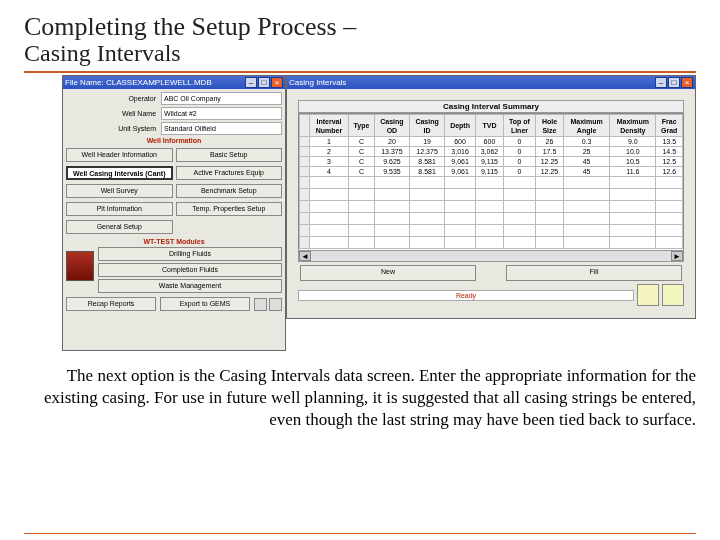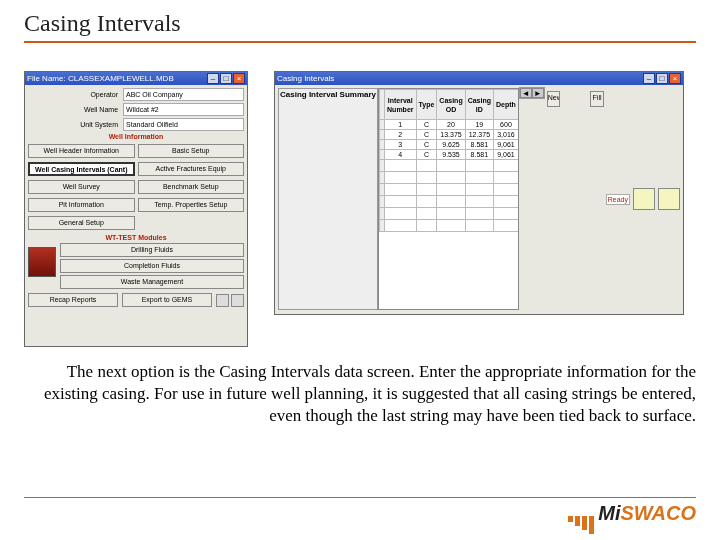--- a/index.html
+++ b/index.html
@@ -1,21 +1,21 @@
 <!DOCTYPE html>
 <html><head>
 <meta charset="utf-8">
 <style>
   * { box-sizing: border-box; margin: 0; padding: 0; }
   body { width: 720px; height: 540px; font-family: Georgia, serif; background: #fff; position: relative; }
   .slide { width: 100%; height: 100%; padding: 12px 24px 8px 24px; }
   .title { font-size: 26px; color: #222; font-weight: normal; }
   .subtitle { font-size: 24px; color: #222; font-weight: normal; margin-top: -2px; }
   .title-underline { border-bottom: 2px solid #c85a1c; margin-top: 4px; }
-  .screens { display: flex; gap: 26px; margin-top: 28px; }
+  .screens { display: flex; gap: 0; margin-top: 2px; justify-content: flex-end; }
 
   .win { background: #e8e8e0; border: 1px solid #666; font-family: Tahoma, Arial, sans-serif; font-size: 8px; }
   .titlebar { background: linear-gradient(#4a6fd0, #2a52c0); color: #fff; display: flex; align-items: center; justify-content: space-between; padding: 1px 2px; font-size: 8px; }
   .titlebar .controls { display: flex; gap: 1px; }
   .titlebar .controls span { width: 12px; height: 11px; background: #d0d8f0; border: 1px solid #1a3a90; display: inline-block; color: #000; line-height: 9px; text-align: center; font-size: 8px; }
   .titlebar .controls span.close { background: #e86030; color: #fff; }
 
   
   .win-left { width: 224px; height: 276px; }
   .wl-body { padding: 3px; }
@@ -26,21 +26,21 @@
   .btn-row { display: grid; grid-template-columns: 1fr 1fr; gap: 3px; padding: 2px 0; }
   .wl-btn { background: #ebebe3; border: 1px solid #888; height: 14px; line-height: 12px; text-align: center; font-size: 7px; cursor: pointer; overflow: hidden; }
   .wl-btn.selected { background: #fff; border: 2px solid #333; font-weight: bold; }
   .bottom-row { display: flex; gap: 4px; margin-top: 4px; }
   .bottom-row .wl-btn { flex: 1; }
   .icon-grp { display: flex; gap: 2px; align-items: center; }
   .mini-icon { width: 13px; height: 13px; border: 1px solid #888; background: #ddd; display: inline-block; }
 
   
   .win-right { width: 410px; height: 244px; }
-  .wr-body { padding: 3px; display: flex; flex-direction: row; height: calc(100% - 14px); }
+  .wr-body { padding: 11px; display: flex; flex-direction: column; height: calc(100% - 14px); }
   .summary-head { background: #eee; border: 1px solid #999; text-align: center; font-weight: bold; font-size: 8px; padding: 1px; }
   .grid { background: #fff; border: 1px solid #888; flex: 1; overflow: hidden; }
   table { border-collapse: collapse; width: 100%; font-size: 7px; }
   th, td { border: 1px solid #bbb; padding: 1px 2px; text-align: center; background: #fff; }
   th { background: #ececec; font-weight: bold; height: 22px; line-height: 9px; }
   td.rowhdr { background: #ececec; }
   .grid-blank td { height: 12px; }
   .scroll-h { height: 12px; background: #e0e0e0; border: 1px solid #999; margin-top: -1px; display: flex; justify-content: space-between; }
   .scroll-h span { width: 12px; background: #ccc; border: 1px solid #888; display: inline-block; text-align: center; line-height: 10px; font-size: 8px; }
   .wr-btns { display: flex; justify-content: space-around; padding: 3px 2px; gap: 30px; }
@@ -63,20 +63,21 @@
   .logo .bars i:nth-child(2){height:10px}
   .logo .bars i:nth-child(3){height:14px}
   .logo .bars i:nth-child(4){height:18px}
   .logo .t1 { font-weight: 900; font-size: 20px; color: #222; font-style: italic; }
   .logo .t2 { font-weight: 900; font-size: 20px; color: #d97218; font-style: italic; }
 </style>
 </head>
 <body>
 
 <div class="slide">
+  <div class="title">Completing the Setup Process –</div>
   <div class="subtitle">Casing Intervals</div>
   <div class="title-underline"></div>
 
   <div class="screens">
 
     <div class="win win-left">
       <div class="titlebar">
         <span>File Name: CLASSEXAMPLEWELL.MDB</span>
         <span class="controls">
           <span>–</span>
@@ -323,23 +324,14 @@
           </div>
         </div>
       </div>
     </div>
   </div>
 
   <p class="body-text">The next option is the Casing Intervals data screen.  Enter the appropriate information for the existing casing.  For use in future well planning, it is suggested that all casing strings be entered, even though the last string may have been tied back to surface.</p>
 
   <div class="footer">
     <div class="line"></div>
-    <div class="logo">
-      <span class="bars">
-          <i></i>
-          <i></i>
-          <i></i>
-          <i></i>
-        </span>
-      <span class="t1">Mi</span><span class="t2">SWACO</span>
-    </div>
   </div>
 </div>
 
 </body></html>

